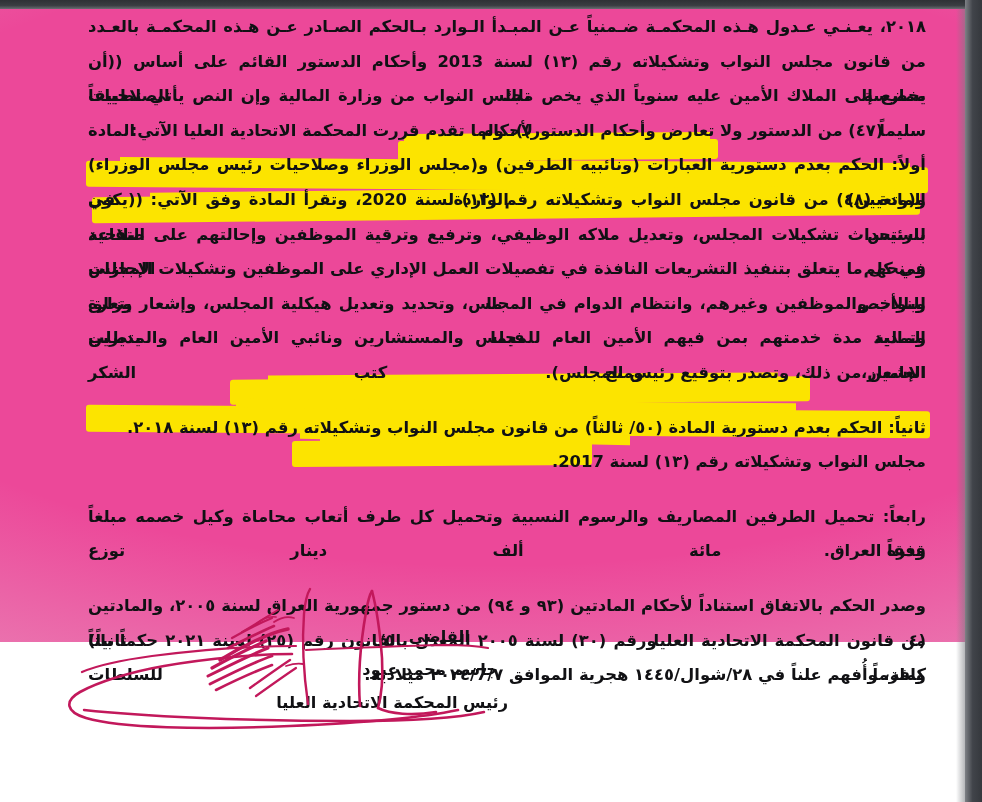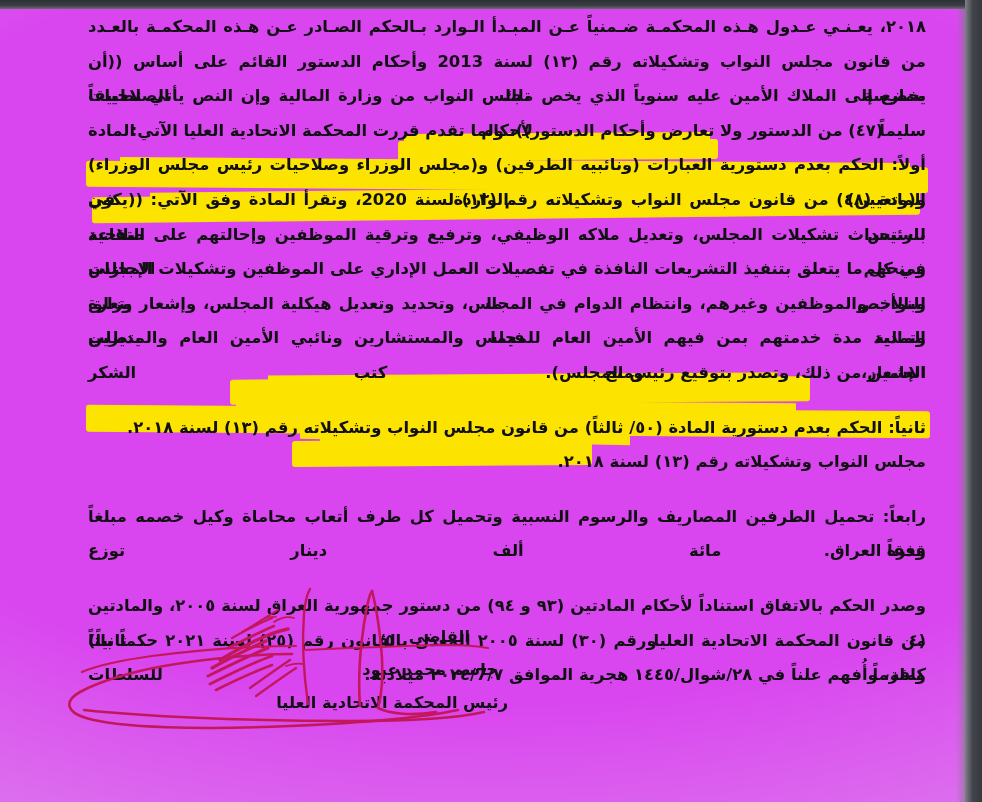--- a/index.html
+++ b/index.html
@@ -40,22 +40,22 @@
     height: 802px;
     background: linear-gradient(to left, rgba(120,123,128,.55), rgba(255,255,255,0));
     z-index: 39;
   }
 
   
   #page {
     position: absolute;
     top: 0; left: 0;
     width: 982px;
-    height: 802px;
-    background: #d946ef;
+    height: 642px;
+    background: #ec4899;
     z-index: 1;
   }
 
   
   #paper-vignette {
     position: absolute;
     inset: 0;
     pointer-events: none;
     background:
       radial-gradient(ellipse 120% 80% at 50% 40%, rgba(255,255,255,0) 60%, rgba(230,230,232,.40) 100%);
@@ -191,21 +191,21 @@
       <span class="line center">الإشعار من ذلك، وتصدر بتوقيع رئيس المجلس).</span>
     </div>
 
     <div class="gap-md"></div>
 
     <div class="para">
       <span class="line center on-hl">ثانياً: الحكم بعدم دستورية المادة (٥٠/ ثالثاً) من قانون مجلس النواب وتشكيلاته رقم (١٣) لسنة ٢٠١٨.</span>
     </div>
 
     <div class="para">
-      <span class="line center on-hl">مجلس النواب وتشكيلاته رقم (١٣) لسنة ٢٠١٨.</span>
+      <span class="line center on-hl">مجلس النواب وتشكيلاته رقم (١٣) لسنة 2017.</span>
     </div>
 
     <div class="gap-md"></div>
 
     <div class="para">
       <span class="line justify">رابعاً: تحميل الطرفين المصاريف والرسوم النسبية وتحميل كل طرف أتعاب محاماة وكيل خصمه مبلغاً قدره مائة ألف دينار توزع</span>
       <span class="line center">وفقاً العراق.</span>
     </div>
 
     <div class="gap-md"></div>

